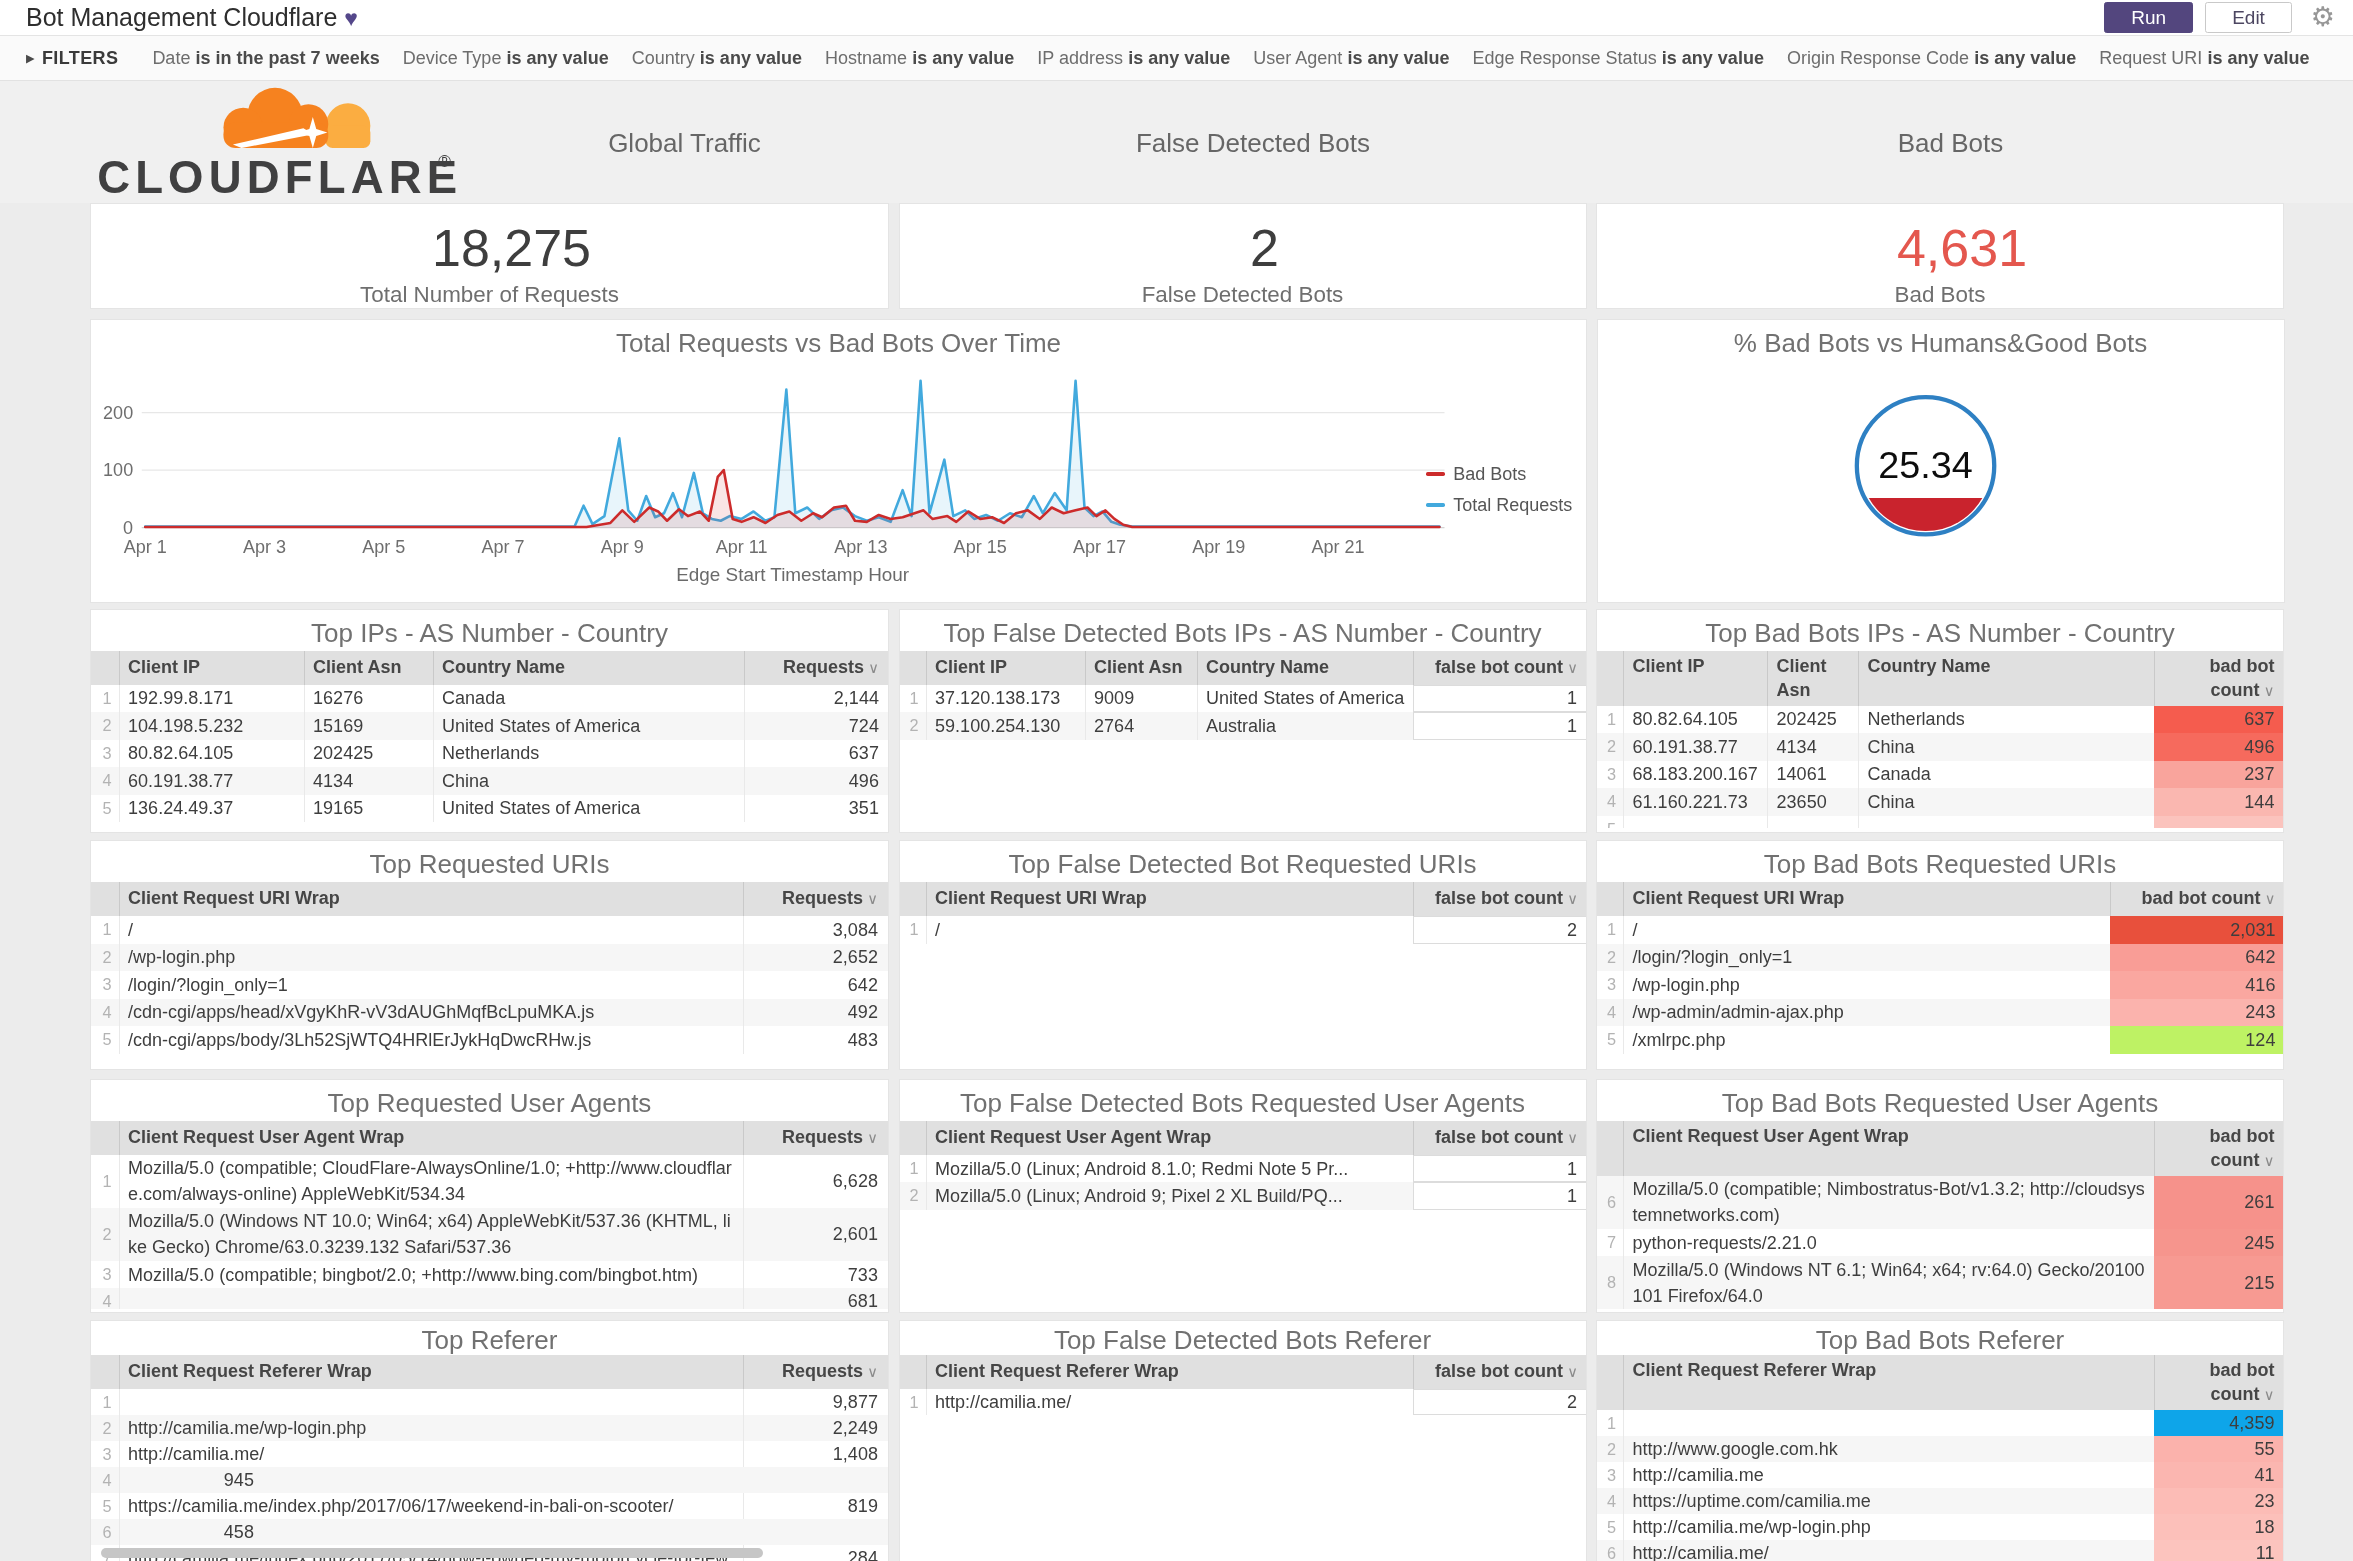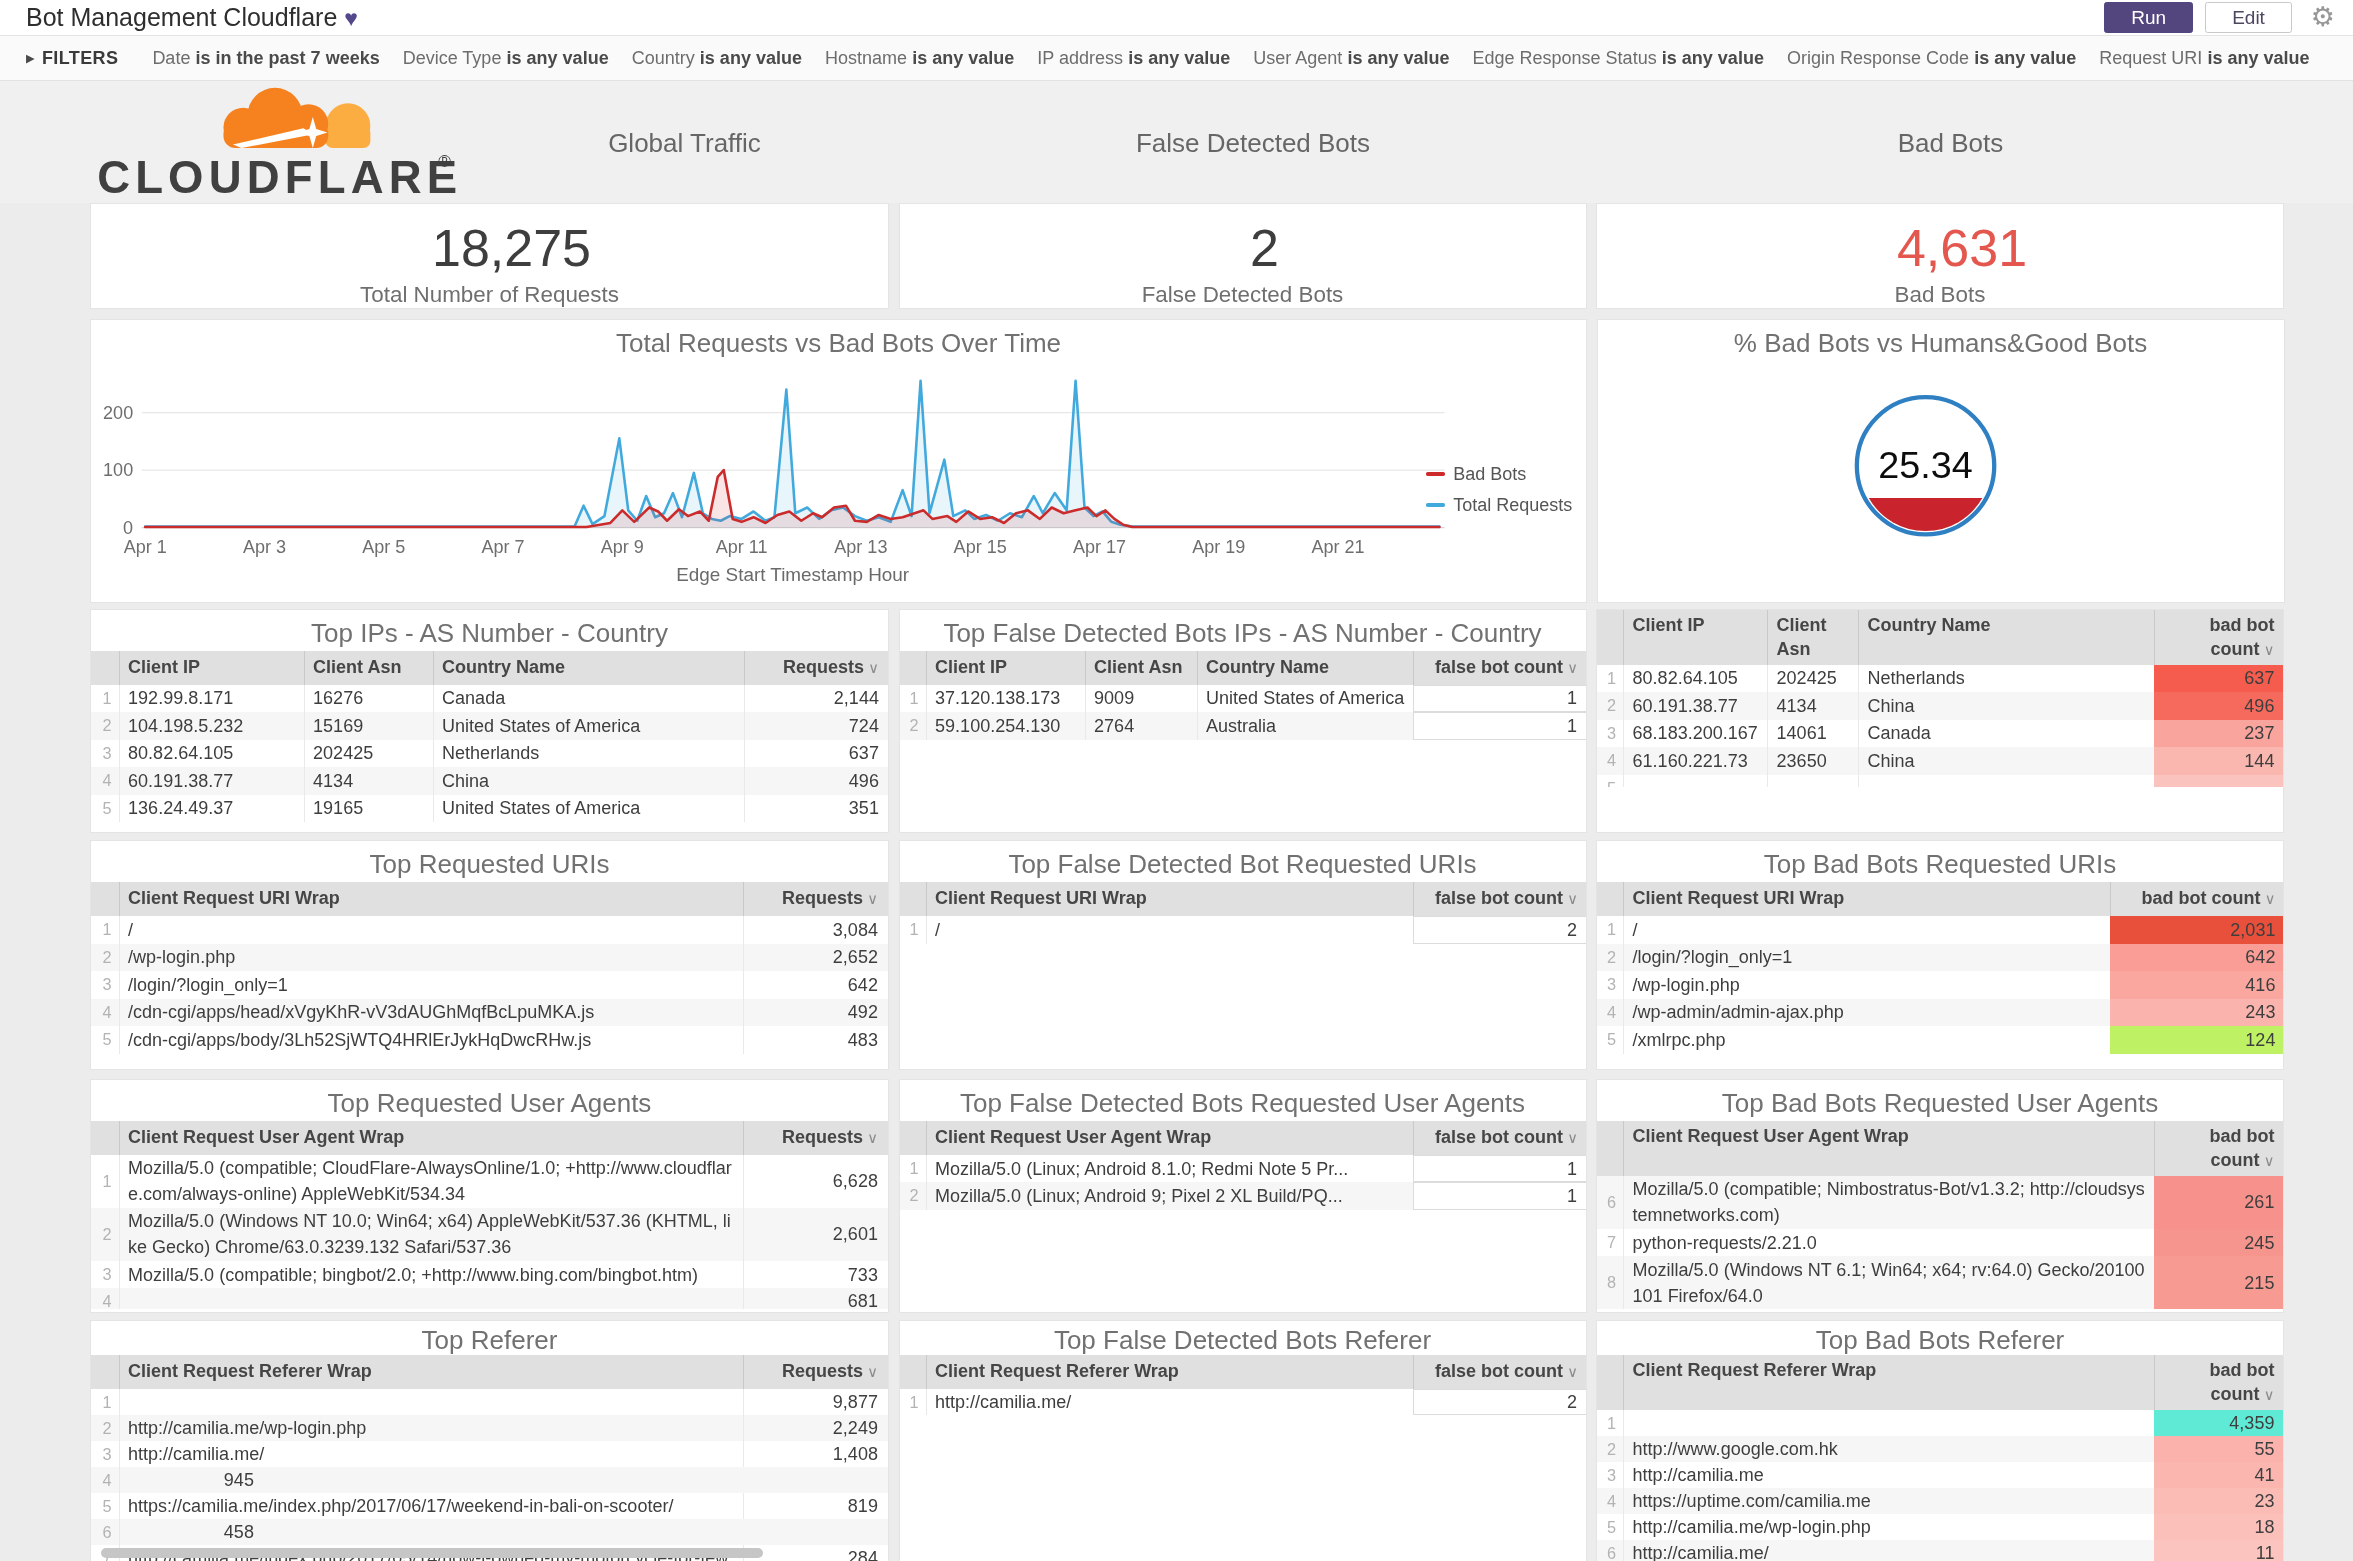--- a/index.html
+++ b/index.html
@@ -262,20 +262,21 @@
       </div>
       <div class="trow alt" style="height: 27.5px;">
         <div class="numc" style="width: 26px; line-height: 27.5px;">2</div>
         <div class="cell" style="width: 159px;">59.100.254.130</div>
         <div class="cell" style="width: 112px;">2764</div>
         <div class="cell" style="width: 216px;">Australia</div>
         <div class="cell r boxed" style="width: 174px;">1</div>
       </div>
     </div>
   <div class="tile table-tile">
+      <div class="tile-title">Top Bad Bots IPs - AS Number - Country</div>
       <div class="thead h2">
         <div class="hc" style="width: 26px;"></div>
         <div class="hc" style="width: 144px;">Client IP</div>
         <div class="hc" style="width: 91px;">Client Asn</div>
         <div class="hc" style="width: 296px;">Country Name</div>
         <div class="hc r" style="width: 129px;">bad bot count<span class="sort">∨</span></div>
       </div>
       <div class="trow" style="height: 27.5px;">
         <div class="numc" style="width: 26px; line-height: 27.5px;">1</div>
         <div class="cell" style="width: 144px;">80.82.64.105</div>
@@ -526,21 +527,21 @@
   <div class="tile table-tile">
       <div class="tile-title">Top Bad Bots Referer</div>
       <div class="thead h2">
         <div class="hc" style="width: 26px;"></div>
         <div class="hc" style="width: 531px;">Client Request Referer Wrap</div>
         <div class="hc r" style="width: 129px;">bad bot count<span class="sort">∨</span></div>
       </div>
       <div class="trow" style="height: 26px;">
         <div class="numc" style="width: 26px; line-height: 26px;">1</div>
         <div class="cell" style="width: 531px;"></div>
-        <div class="cell r heat" style="width: 129px; background: #5eead4;">4,359</div>
+        <div class="cell r heat" style="width: 129px; background: #0ea5e9;">4,359</div>
       </div>
       <div class="trow alt" style="height: 26px;">
         <div class="numc" style="width: 26px; line-height: 26px;">2</div>
         <div class="cell" style="width: 531px;">http://www.google.com.hk</div>
         <div class="cell r heat" style="width: 129px; background: rgb(251, 178, 172);">55</div>
       </div>
       <div class="trow" style="height: 26px;">
         <div class="numc" style="width: 26px; line-height: 26px;">3</div>
         <div class="cell" style="width: 531px;">http://camilia.me</div>
         <div class="cell r heat" style="width: 129px; background: rgb(251, 182, 176);">41</div>

